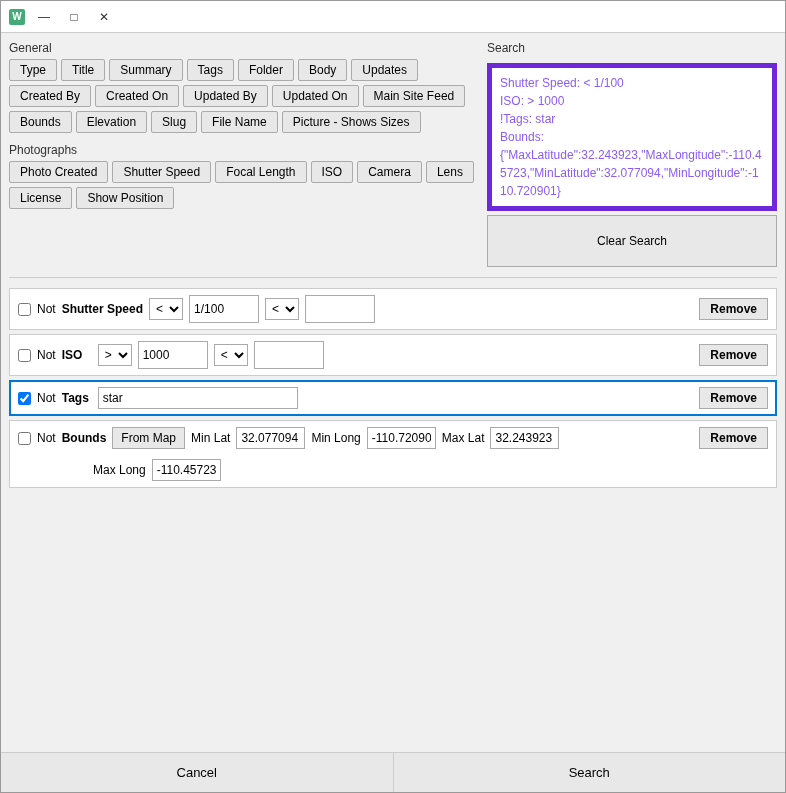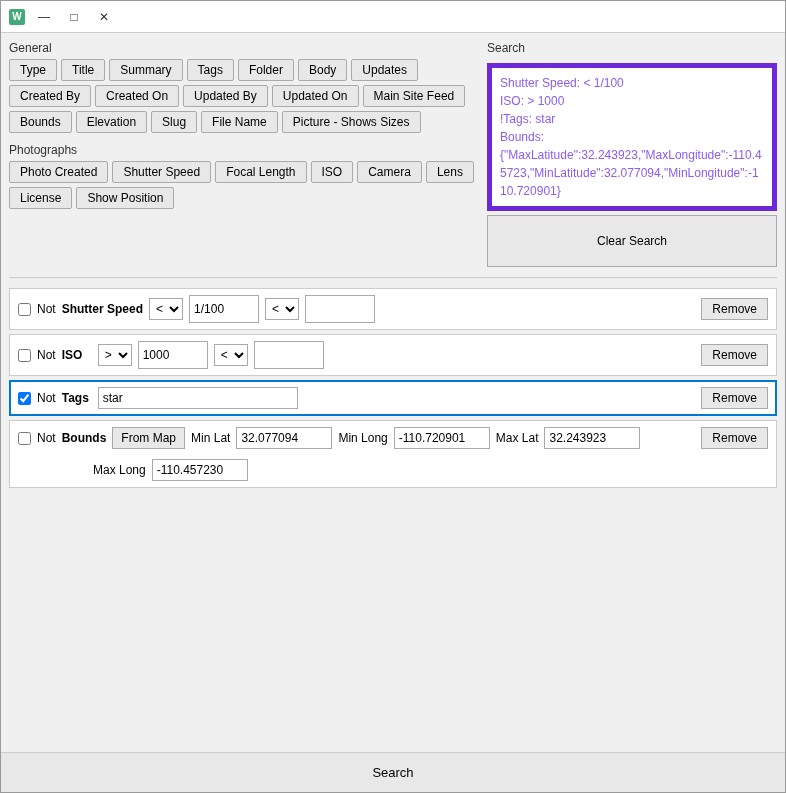--- a/index.html
+++ b/index.html
@@ -216,20 +216,21 @@
     }
 
     .remove-btn {
       margin-left: auto;
       padding: 3px 10px;
       background: #e8e8e8;
       border: 1px solid #aaa;
       cursor: pointer;
       font-size: 12px;
       flex-shrink: 0;
+      font-weight: bold;
     }
 
     .from-map-btn {
       padding: 3px 8px;
       background: #e8e8e8;
       border: 1px solid #aaa;
       cursor: pointer;
       font-size: 12px;
       flex-shrink: 0;
     }
@@ -238,21 +239,21 @@
       font-size: 12px;
       color: #000;
       flex-shrink: 0;
     }
 
     .input-coord {
       padding: 2px 4px;
       border: 1px solid #aaa;
       font-size: 12px;
       height: 22px;
-      width: 96px;
+      width: 69px;
     }
 
     .bounds-second-line {
       display: flex;
       align-items: center;
       gap: 6px;
       margin-top: 4px;
       width: 100%;
       padding-left: 0;
     }
@@ -406,16 +407,17 @@
           <span class="coord-label" style="margin-left:75px;">Max Long</span>
           <input class="input-coord" type="text" value="-110.457230" style="">
         </div>
       </div>
 
     </div>
 
   </div>
 
   <div class="footer">
+    <button class="footer-btn">Cancel</button>
     <button class="footer-btn">Search</button>
   </div>
 
 </div>
 
 </body></html>

